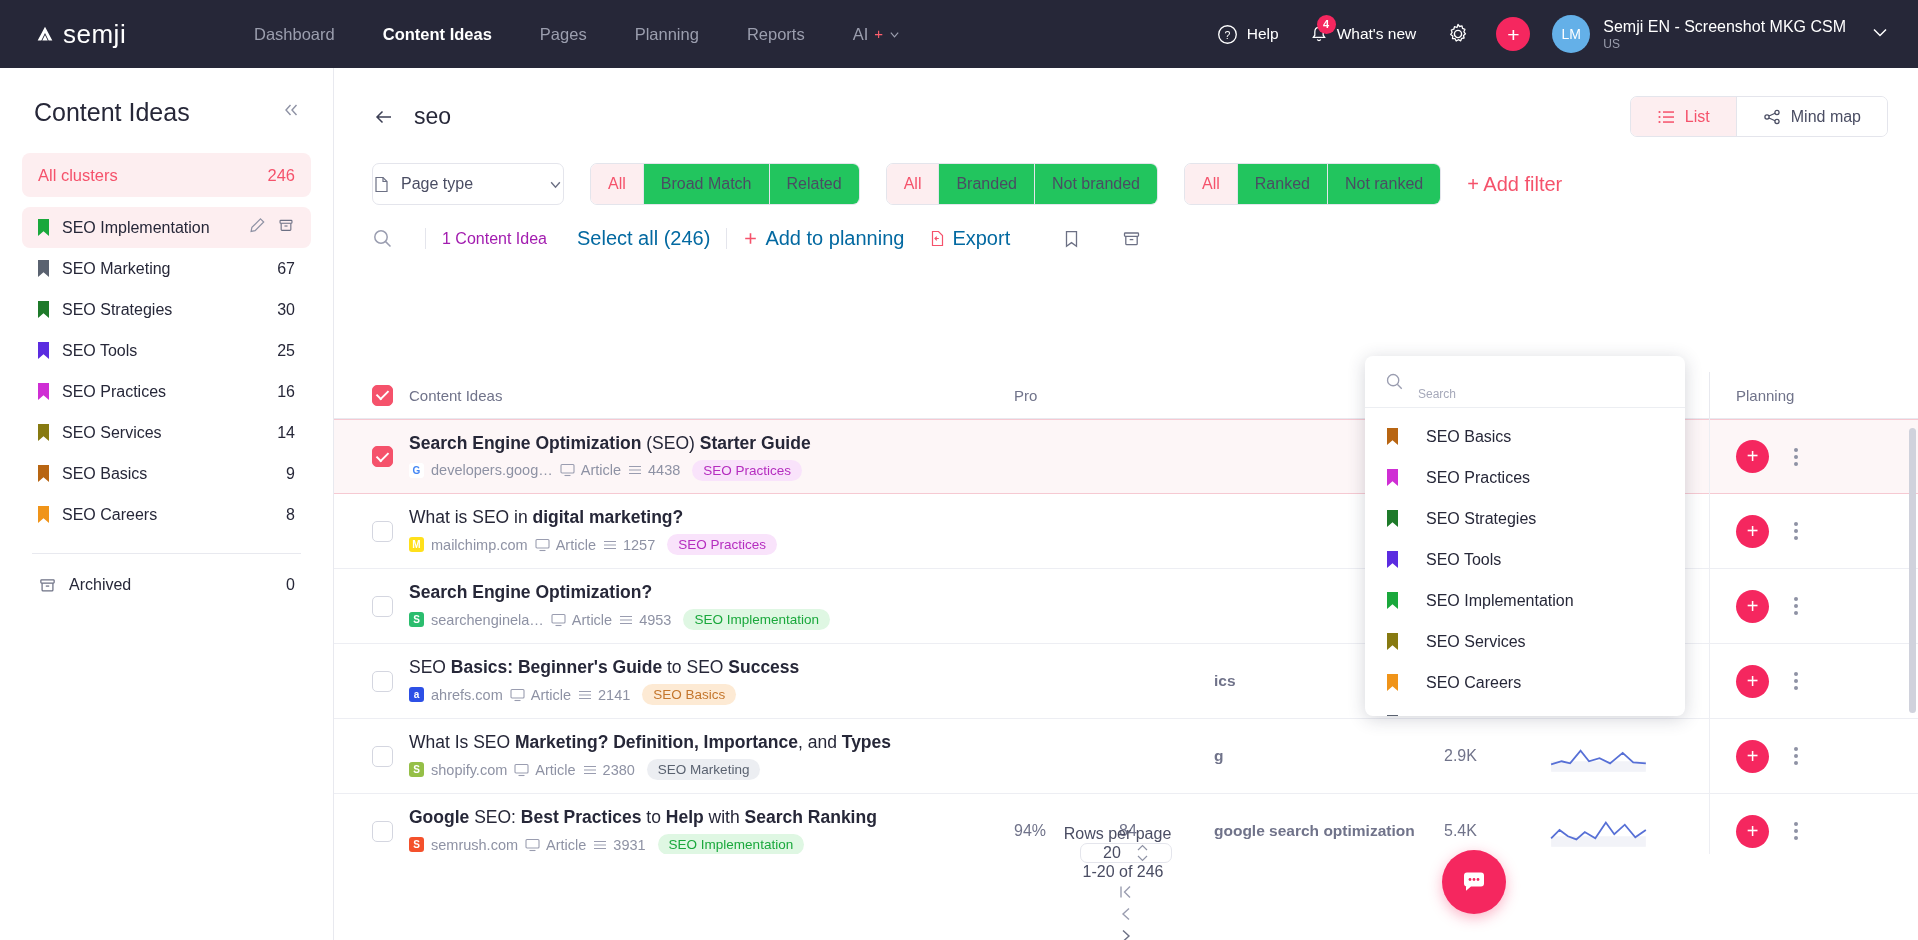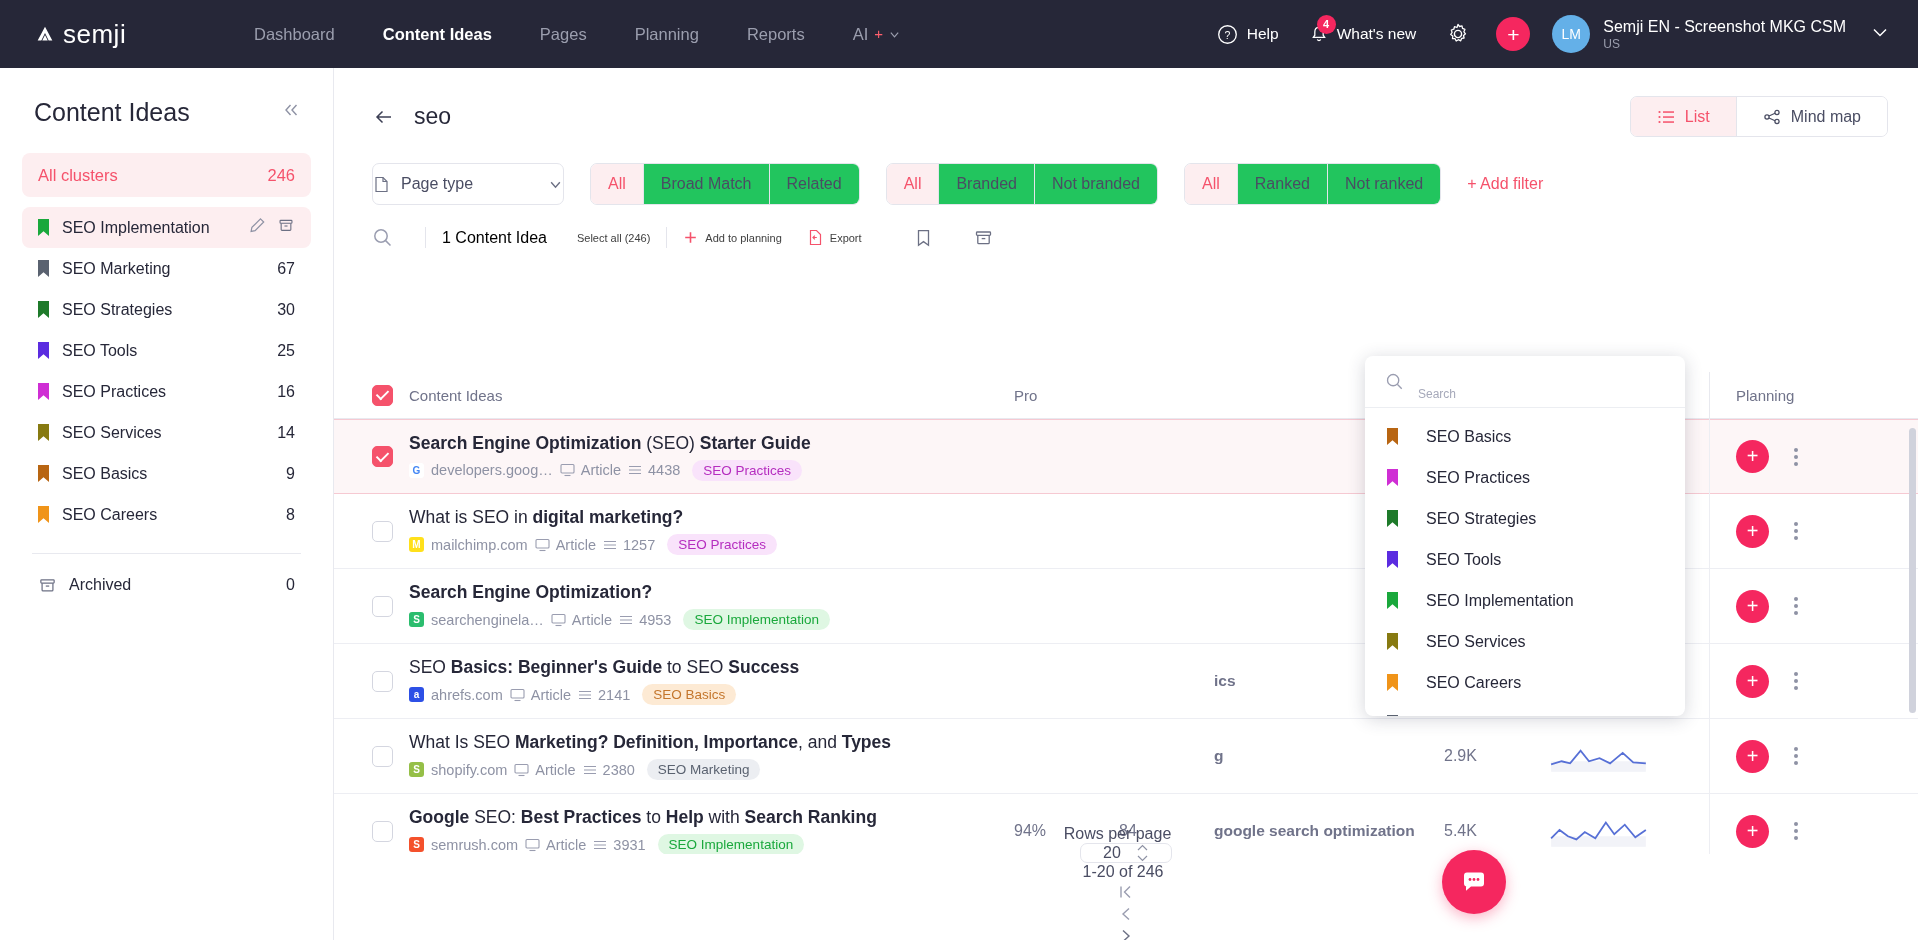--- a/index.html
+++ b/index.html
@@ -107,27 +107,27 @@
     font-size: 16px; color: #4a4d63; cursor: pointer;
   }
   .pagetype-select .cv { margin-left: auto; }
   .seg-group { display: flex; border: 1px solid #e4e5ec; border-radius: 7px; overflow: hidden; height: 42px; }
   .seg {
     display: flex; align-items: center; padding: 0 17px; font-size: 16px;
     color: #4a4d63; background: #22c55e; cursor: pointer;
   }
   .seg.active { background: #fdeef0; color: #f5526b; }
   .seg + .seg { border-left: 1px solid #e4e5ec; }
-  .add-filter { color: #f5526b; font-size: 16px; cursor: pointer; }
+  .add-filter { color: #f5526b; font-size: 20px; cursor: pointer; }
 
   .action-bar { display: flex; align-items: center; padding: 22px 30px 0 38px; gap: 0; }
   .ab-search { cursor: pointer; display: flex; margin-right: 16px; }
   .ab-sep { width: 1px; height: 21px; background: #e4e5ec; margin: 0 16px; }
-  .ab-text { font-size: 16px; color: #000000; }
-  .ab-link { font-size: 11px; color: #404040; cursor: pointer; display: flex; align-items: center; gap: 7px; }
+  .ab-text { font-size: 16px; color: #a21caf; }
+  .ab-link { font-size: 20px; color: #0369a1; cursor: pointer; display: flex; align-items: center; gap: 7px; }
   .ab-icon { cursor: pointer; display: flex; align-items: center; }
 
   
   .table-wrap {
     position: absolute; top: 304px; left: 0; width: 1584px; height: 536px; overflow: hidden;
   }
   .thead {
     display: flex; align-items: center; height: 47px; padding-left: 38px;
     border-bottom: 1px solid #e8e9ef; font-size: 15px; color: #70738a;
   }

